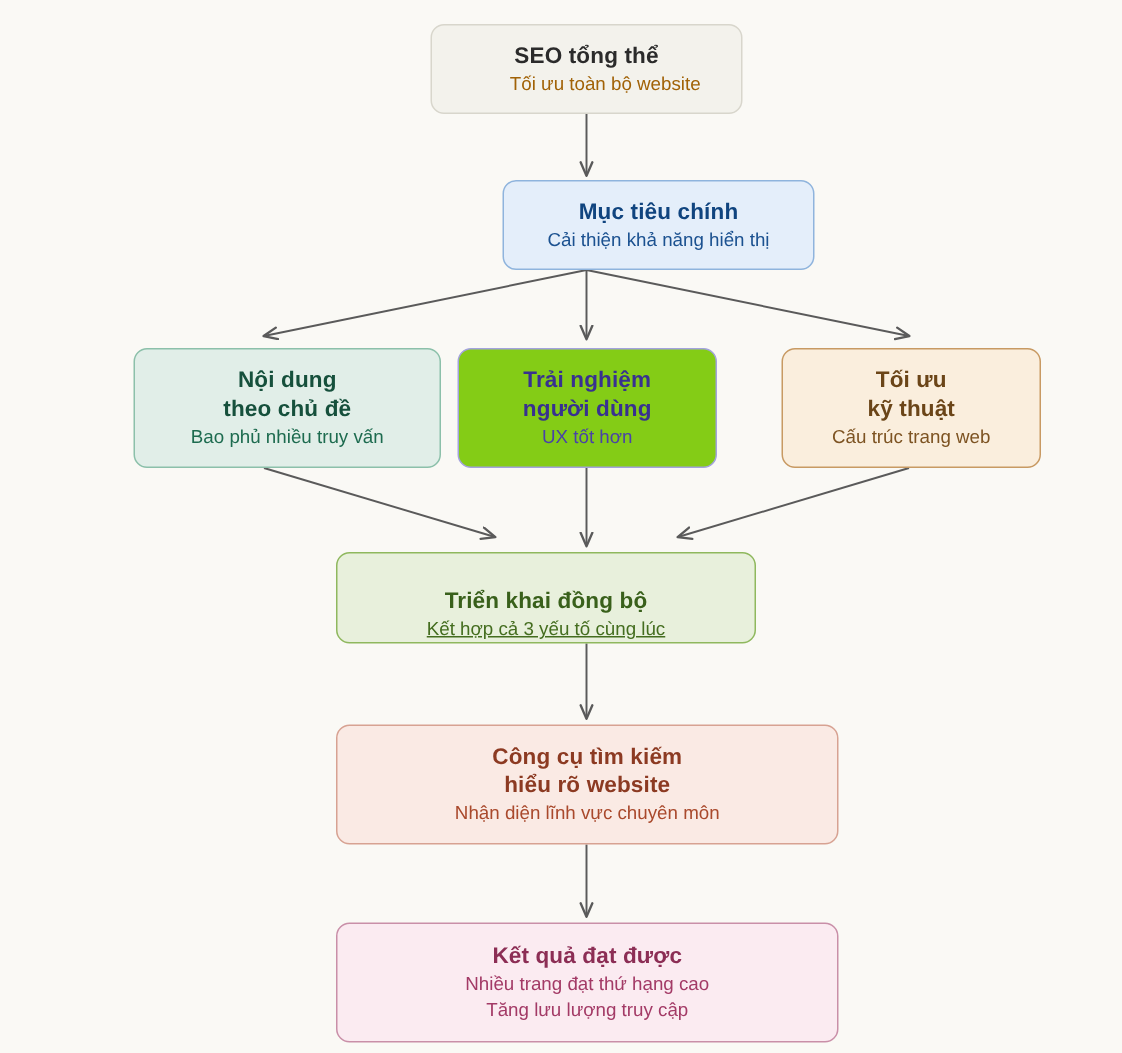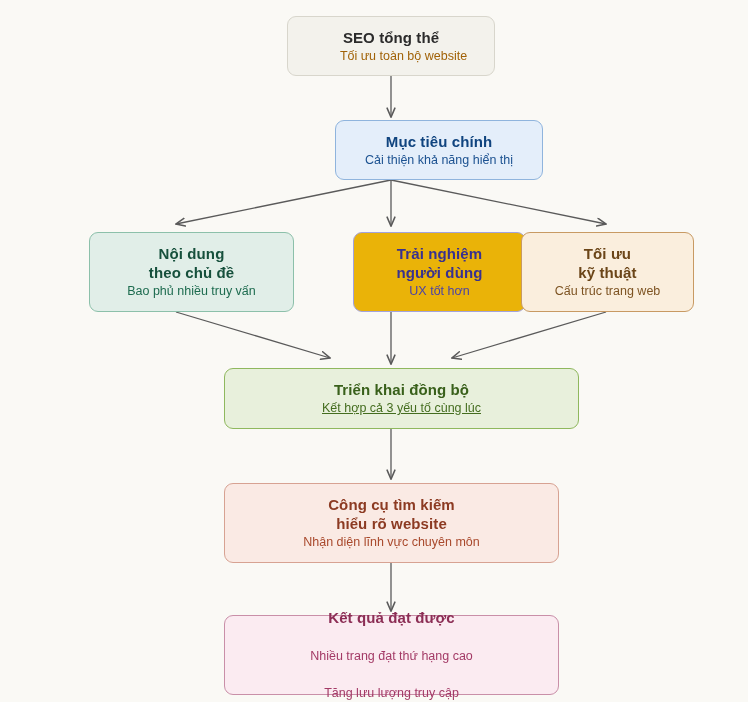--- a/index.html
+++ b/index.html
@@ -57,33 +57,33 @@
   
   .n-root      { background: #f3f2ec; border-color: #d8d6cc; color: #2b2b2b; }
   .n-root .sub { color: #a16207; margin-left: 25px; }
 
   .n-goal      { background: #e4eefa; border-color: #8fb4dd; color: #10447f; }
   .n-goal .sub { color: #1b5190; }
 
   .n-content      { background: #e1eee8; border-color: #8cc0aa; color: #16503c; }
   .n-content .sub { color: #1d6b4f; }
 
-  .n-ux      { background: #eab308; border-color: #a3a3dd; color: #383190; margin-left: 48px; }
+  .n-ux      { background: #84cc16; border-color: #a3a3dd; color: #383190; }
   .n-ux .sub { color: #4a42a8; }
 
   .n-tech      { background: #faeedd; border-color: #c89a63; color: #6b4518; }
   .n-tech .sub { color: #7d5322; }
 
   .n-sync      { background: #e8f0dc; border-color: #8fb85e; color: #39601b; }
   .n-sync .sub { color: #446d1f; text-decoration: underline; }
 
   .n-search      { background: #faeae4; border-color: #d7a292; color: #8c3a22; }
   .n-search .sub { color: #a9492c; }
 
-  .n-result      { background: #fbebf1; border-color: #c98fa8; color: #8c2e55; gap: 20px; }
+  .n-result      { background: #fbebf1; border-color: #c98fa8; color: #8c2e55; }
   .n-result .sub, .n-result .sub2 { color: #a33a66; }
 </style>
 </head>
 <body>
 
 <div id="canvas">
 
   <svg id="edge-layer" width="748" height="702" viewBox="0 0 748 702">
     <defs>
       <marker id="arrowhead" markerWidth="9" markerHeight="9" refX="7.4" refY="3.6" orient="auto" markerUnits="strokeWidth">
@@ -133,21 +133,21 @@
     <div class="title">người dùng</div>
     <div class="sub">UX tốt hơn</div>
   </div>
 
   <div class="node n-tech" style="left:521px; top:232px; width:173px; height:80px;">
     <div class="title">Tối ưu</div>
     <div class="title">kỹ thuật</div>
     <div class="sub">Cấu trúc trang web</div>
   </div>
 
-  <div class="node n-sync" style="left:224px; top:368px; width:355px; height:61px;">
+  <div class="node n-sync" style="left:224px; top:368px; width:280px; height:61px;justify-content:flex-end;">
     <div class="title">Triển khai đồng bộ</div>
     <div class="sub">Kết hợp cả 3 yếu tố cùng lúc</div>
   </div>
 
   <div class="node n-search" style="left:224px; top:483px; width:335px; height:80px;">
     <div class="title">Công cụ tìm kiếm</div>
     <div class="title">hiểu rõ website</div>
     <div class="sub">Nhận diện lĩnh vực chuyên môn</div>
   </div>
 

